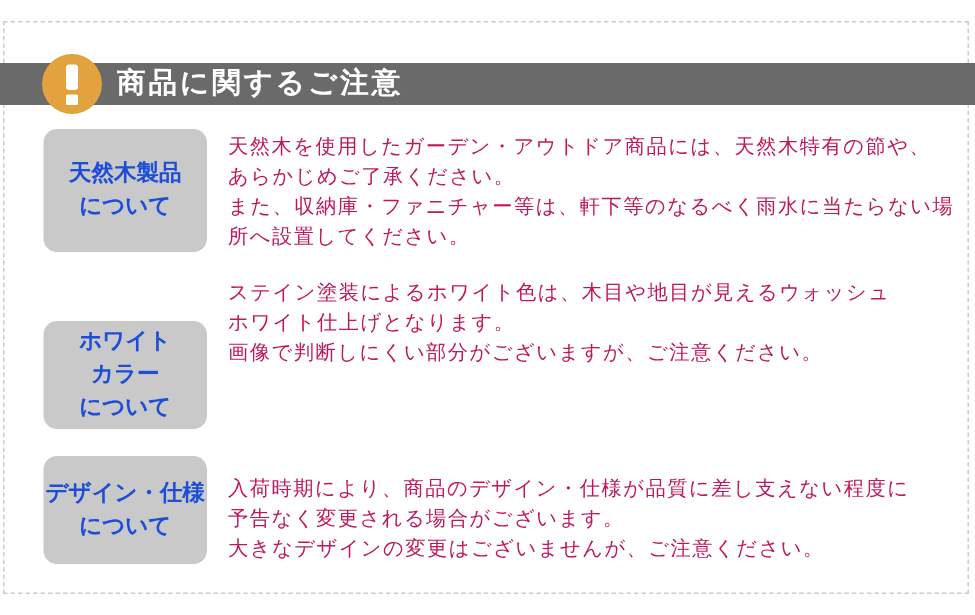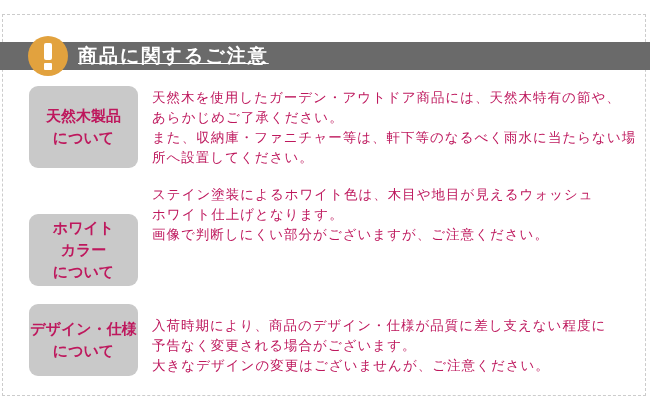--- a/index.html
+++ b/index.html
@@ -33,21 +33,20 @@
   }
   .header-title {
     display: block;
     margin-left: 78px;
     line-height: 28px;
     color: #ffffff;
     font-size: 19px;
     font-weight: bold;
     letter-spacing: 2px;
     white-space: nowrap;
-    text-decoration: underline;
   }
   .warn-icon {
     position: absolute;
     left: 28px;
     top: 36px;
     width: 40px;
     height: 40px;
     border-radius: 50%;
     background: #e2a23e;
   }
@@ -88,21 +87,21 @@
     background: #c9c9c9;
     display: flex;
     flex-direction: column;
     justify-content: center;
     align-items: center;
     text-align: center;
   }
   .label-box .label-line {
     font-size: 15px;
     font-weight: bold;
-    color: #be185d;
+    color: #1d4ed8;
     line-height: 22px;
     white-space: nowrap;
   }
   .box-1 { height: 82px; }
   .box-2 { height: 72px; margin-top: 43px; }
   .box-3 { height: 72px; }
   .body-text {
     margin-left: 14px;
     color: #be185d;
     font-size: 13.5px;

